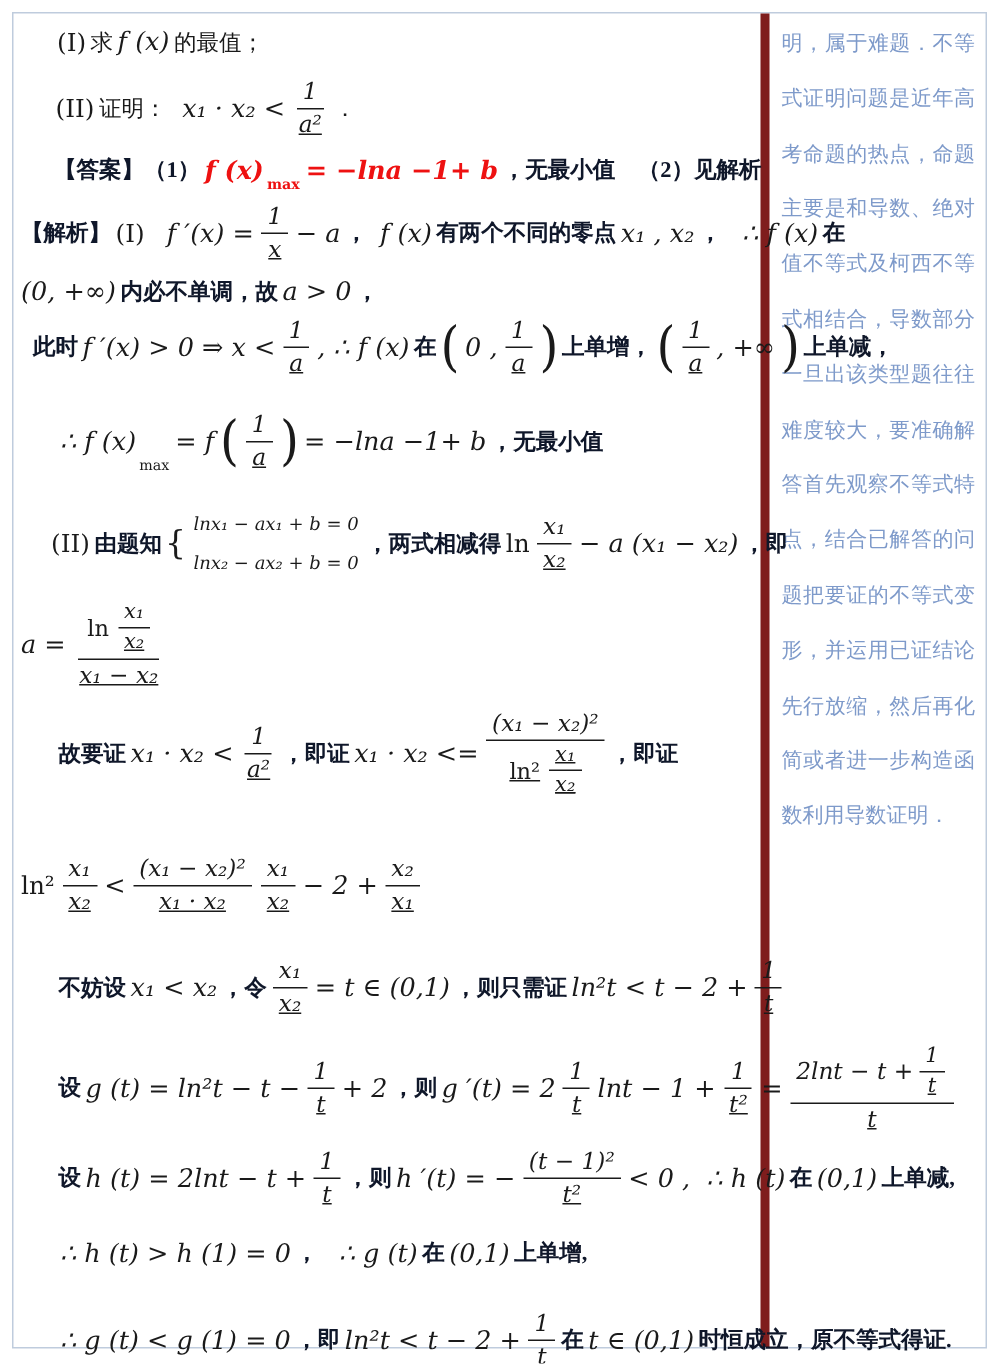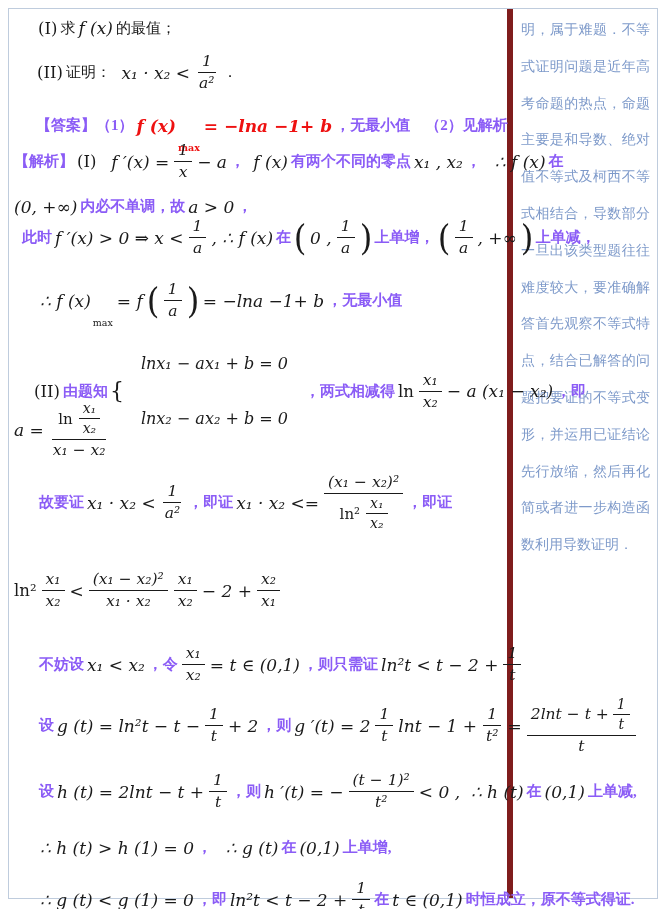--- a/index.html
+++ b/index.html
@@ -15,43 +15,43 @@
   .aside{
     flex:1;border-left:6px solid #7f1d1d;box-sizing:border-box;
     padding:3px 7px 0 8px;
   }
   .aside-text{
     color:#7e9aca;font-size:14px;line-height:36.8px;text-align:justify;
     font-family:"Liberation Serif",serif;
   }
   .ln{position:absolute;display:flex;align-items:center;white-space:nowrap;}
   .zh{font-size:15px;font-family:"Liberation Serif",serif;color:#1a1a1a;margin:0 1px;white-space:pre;}
-  .red{font-size:15px;font-family:"Liberation Serif",serif;color:#8b5cf6;font-weight:700;margin:16px 1px;white-space:pre;}
+  .red{font-size:15px;font-family:"Liberation Serif",serif;color:#0f172a;font-weight:700;margin:4px 1px;white-space:pre;}
   .mi{font-size:17px;font-family:"DejaVu Serif","Liberation Serif",serif;font-style:italic;color:#1a1a1a;margin:0 2px;white-space:pre;}
   .mr{font-size:16.5px;font-family:"DejaVu Serif","Liberation Serif",serif;font-style:normal;color:#1a1a1a;margin:0 2px;white-space:pre;}
   .redm{color:#ee1111;font-weight:700;}
   .frac{
     display:inline-flex;flex-direction:column;align-items:center;
     font-size:15.5px;font-family:"DejaVu Serif","Liberation Serif",serif;
     font-style:italic;color:#1a1a1a;margin:0 3px;vertical-align:middle;
   }
   .frac>.num{border-bottom:1px solid #1a1a1a;padding:0 4px 2px;line-height:1.1;display:inline-flex;align-items:center;}
-  .frac>.den{padding:2px 4px 0;line-height:1.1;display:inline-flex;align-items:center;}
+  .frac>.den{padding:2px 4px 0;line-height:1.1;display:inline-flex;align-items:center;text-decoration:underline;}
   .frac .inner{font-size:14px;margin:0 2px;}
   .rowflex{display:inline-flex;align-items:center;gap:2px;}
   .par{
     font-size:36px;line-height:0;font-family:"DejaVu Serif","Liberation Serif",serif;
     font-style:normal;color:#1a1a1a;font-weight:300;margin:0 1px;transform:scaleX(.9);
   }
   .brace{
     font-size:22px;line-height:0;font-family:"DejaVu Serif","Liberation Serif",serif;
     font-style:normal;color:#1a1a1a;margin:0 1px;
   }
   .sys{display:inline-flex;flex-direction:column;gap:5px;}
-  .sys .mi{font-size:16px;line-height:1.1;margin:16px;font-style:italic;}
+  .sys .mi{font-size:12px;line-height:1.1;margin:4px;font-style:italic;}
   .subm{
     font-size:9.5px;font-family:"DejaVu Serif","Liberation Serif",serif;font-style:normal;
     color:#1a1a1a;align-self:flex-end;transform:translateY(2px);margin-right:2px;
   }
   .subm.redm{color:#ee1111;}
 </style>
 </head>
 <body>
 
 <div class="frame">

